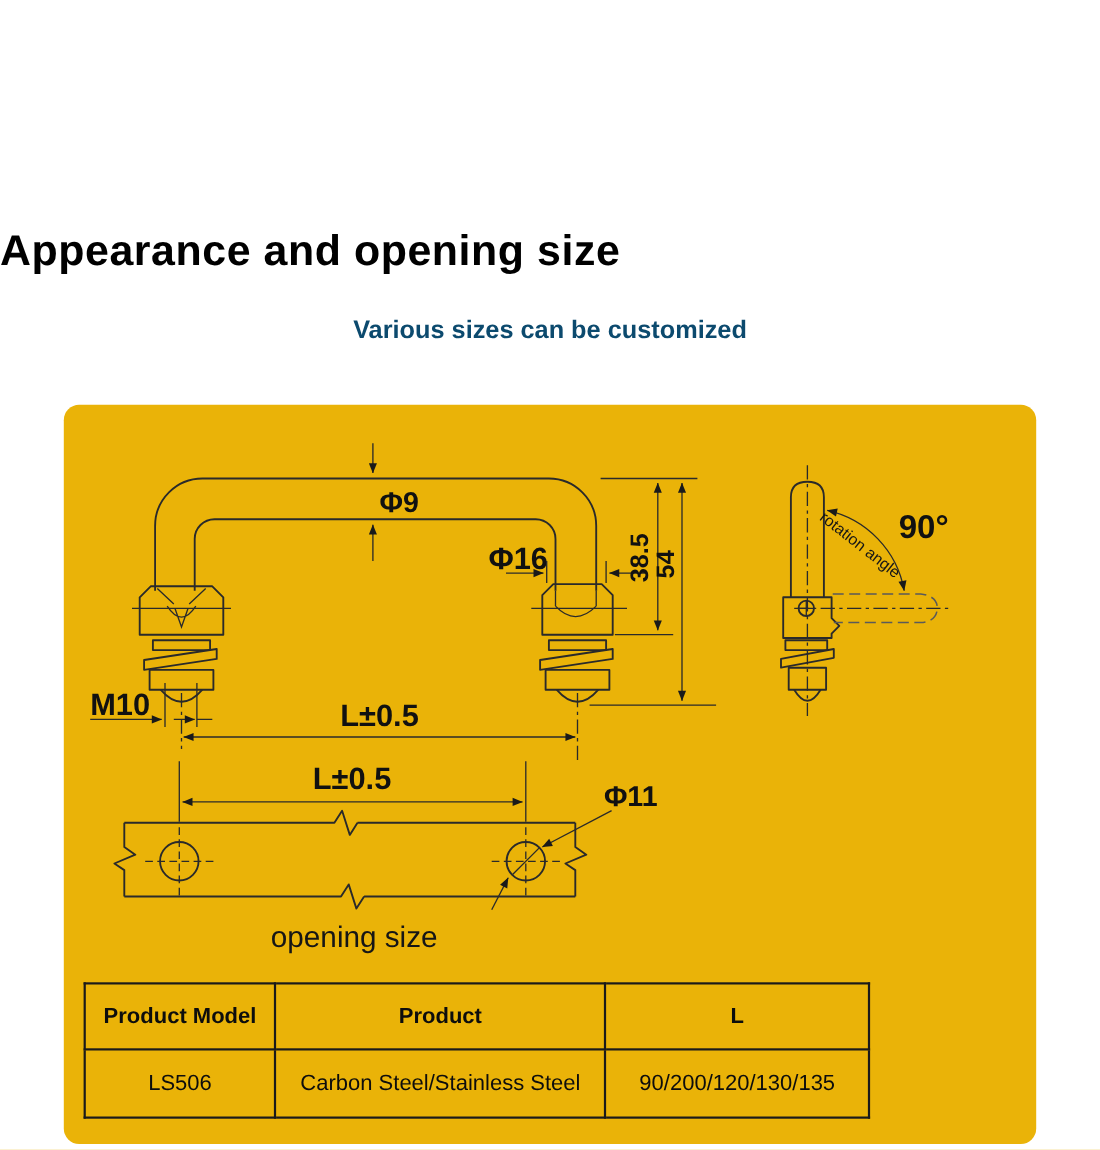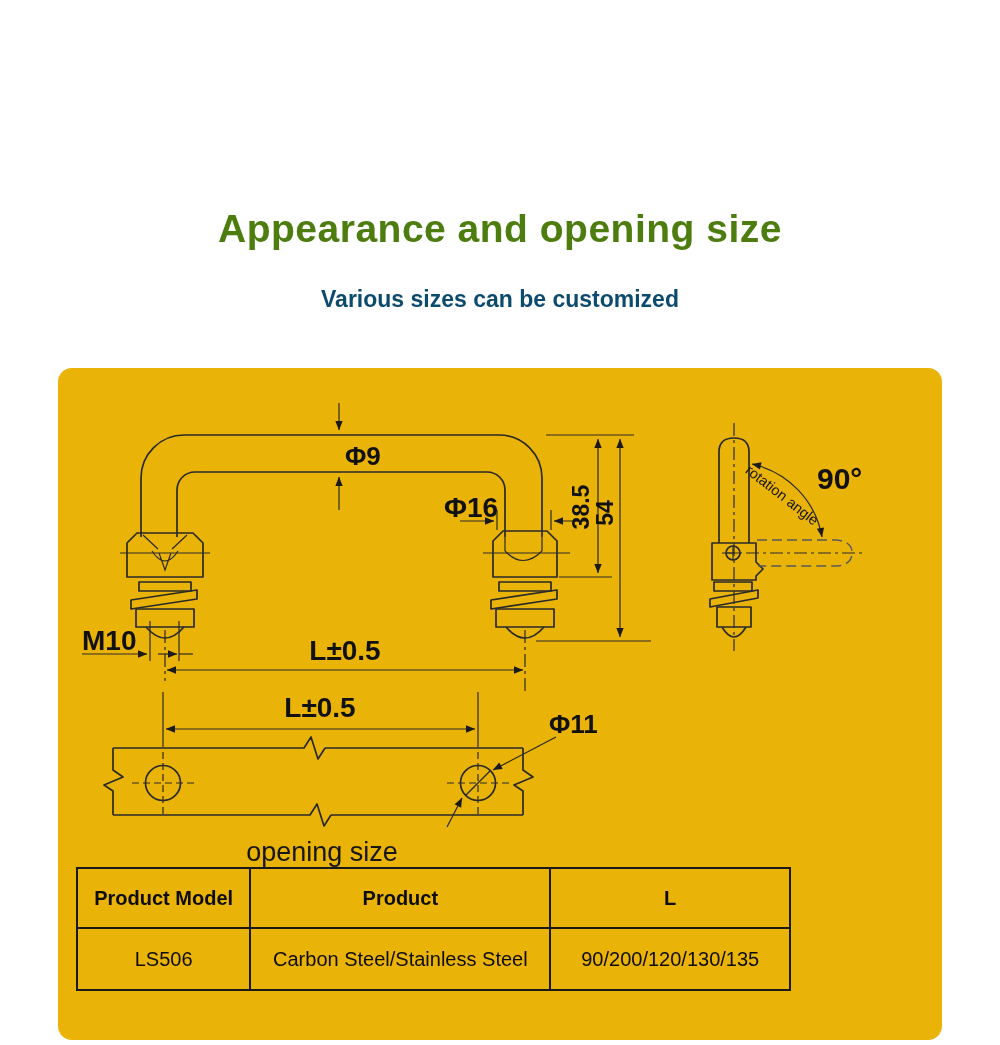--- a/index.html
+++ b/index.html
@@ -1,34 +1,34 @@
 <!DOCTYPE html>
 <html><head>
 <meta charset="utf-8">
 <style>
   html,body{margin:0;padding:0;background:#ffffff;}
   .page{position:relative;width:1000px;height:1045px;background:#ffffff;overflow:hidden;
         font-family:"Liberation Sans",sans-serif;}
-  .page-title{position:absolute;top:207px;left:0;width:100%;text-align:center;
-        font-size:39px;font-weight:700;color:#4d7c0f;letter-spacing:.5px;}
+  .page-title{position:absolute;top:207px;left:0;width:100%;text-align:left;
+        font-size:39px;font-weight:700;color:#000000;letter-spacing:.5px;}
   .page-subtitle{position:absolute;top:286px;left:0;width:100%;text-align:center;
         font-size:23px;font-weight:700;color:#0c4a6e;}
   .panel{position:absolute;left:58px;top:368px;width:884px;height:672px;
         background:#eab308;border-radius:14px;}
   .drawing{position:absolute;left:0;top:0;}
   
   .ol{fill:none;stroke:#2a2a2a;stroke-width:1.7;stroke-linejoin:round;}
   .tl{fill:none;stroke:#2a2a2a;stroke-width:1.2;}
   .dash{stroke-dasharray:7 4;}
   .cdash{stroke-dasharray:13 4 3 4;}
   .ph{fill:none;stroke:#5a5a5a;stroke-width:1.4;stroke-dasharray:10 5;}
   .dim{font-family:"Liberation Sans",sans-serif;font-weight:700;fill:#111;}
   .lbl{font-family:"Liberation Sans",sans-serif;font-weight:400;fill:#161616;}
   
-  .spec-table{position:absolute;left:18px;top:499px;width:715px;border-collapse:collapse;
+  .spec-table{position:absolute;left:18px;top:525px;width:715px;border-collapse:collapse;
         table-layout:fixed;color:#0d0d0d;border:2px solid #1a1a1a;}
   .spec-table th,.spec-table td{border:2px solid #1a1a1a;text-align:center;vertical-align:middle;
         font-family:"Liberation Sans",sans-serif;}
   .spec-table th{height:56px;font-size:20px;font-weight:700;}
   .spec-table td{height:58px;font-size:20px;font-weight:400;text-align:center;}
 </style>
 </head>
 <body>
 
 <div class="page">

